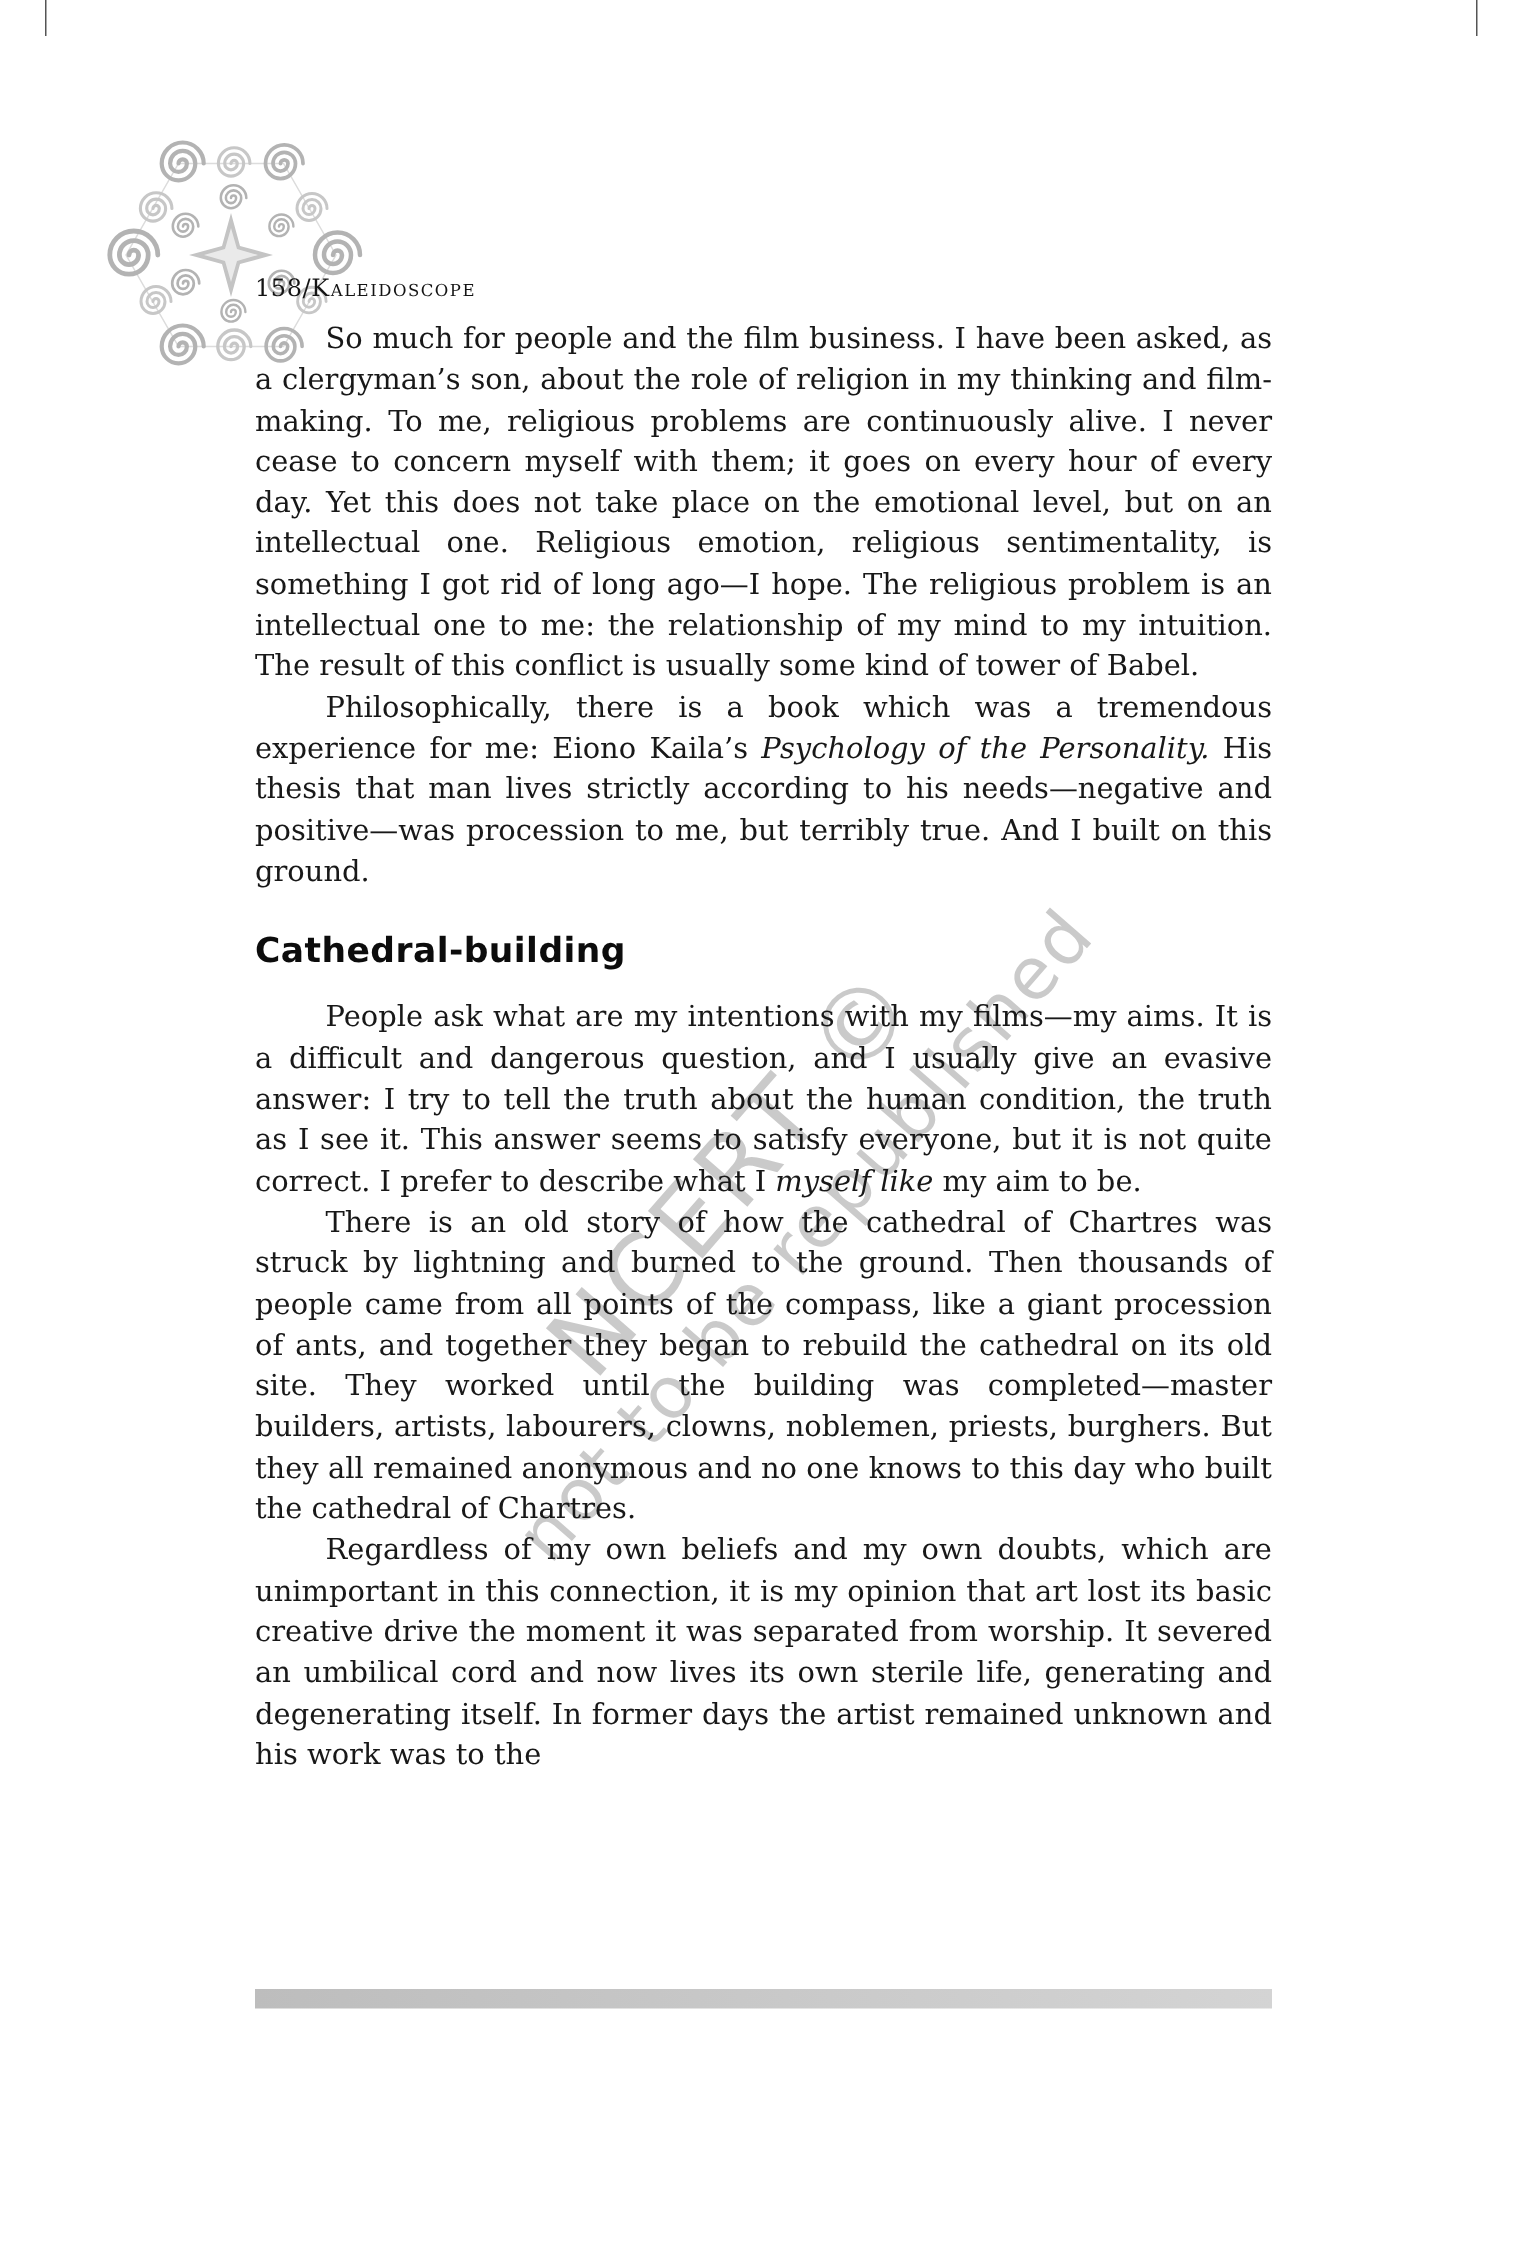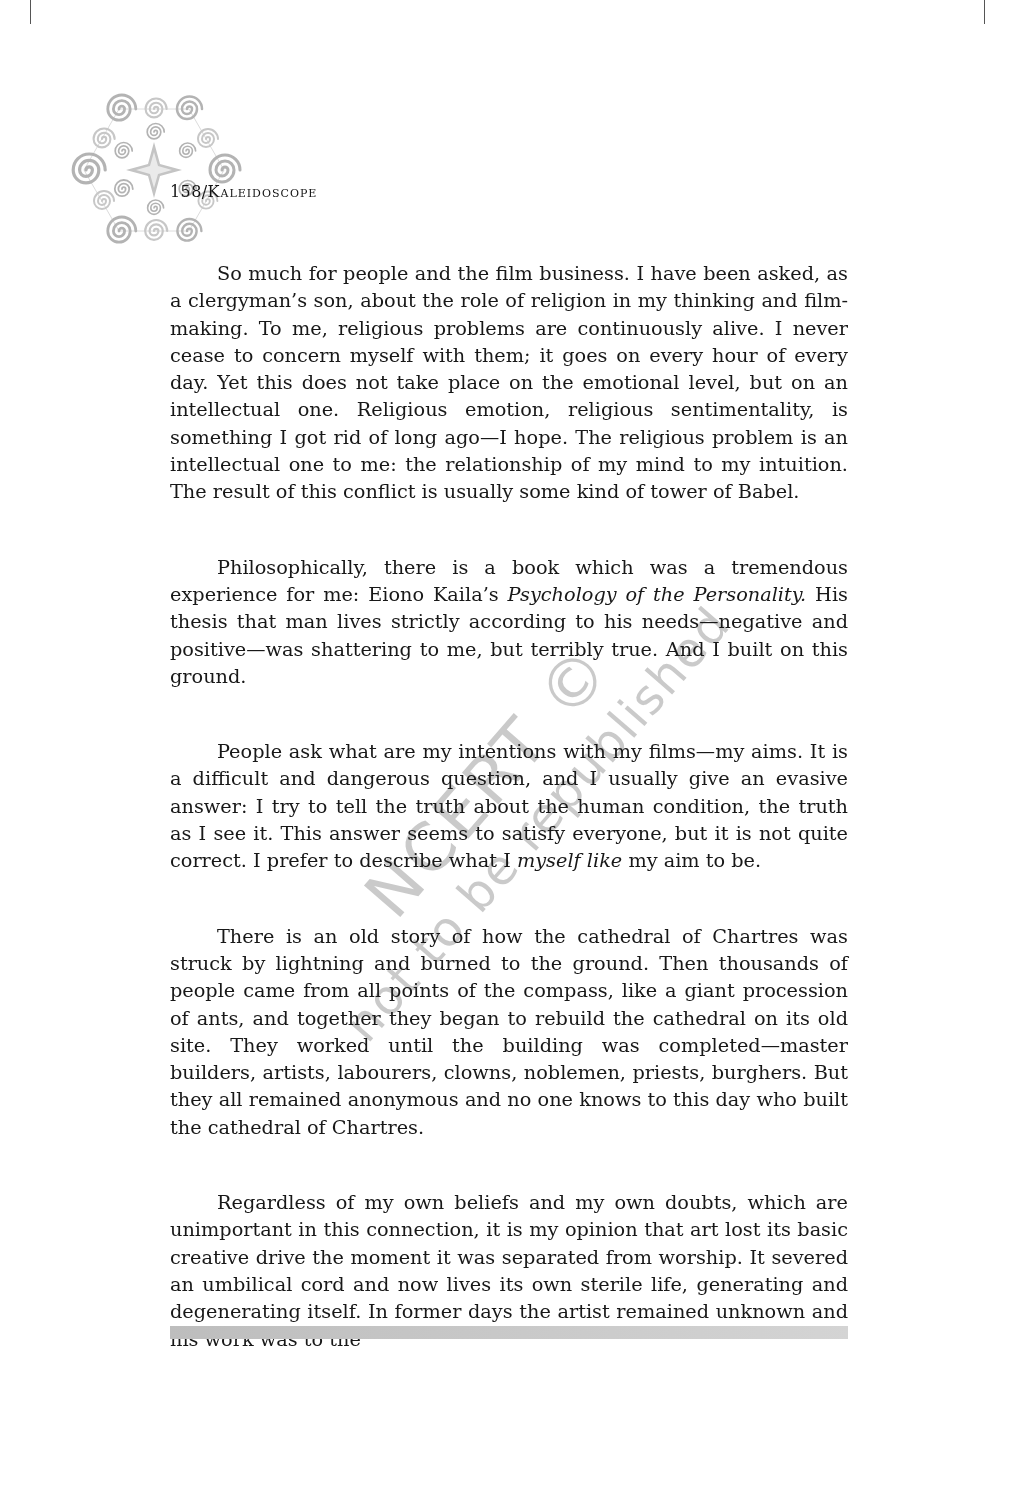--- a/index.html
+++ b/index.html
@@ -76,21 +76,21 @@
     position: absolute;
     left: 170px;
     top: 212px;
     width: 678px;
     z-index: 2;
     font-size: 19.3px;
     line-height: 27.3px;
     color: #181818;
     text-align: justify;
   }
-  .para { text-indent: 47px; margin-top: 48px; }
+  .para { text-indent: 47px; }
   .para em { }
   .section-heading {
     font-family: "DejaVu Sans", sans-serif;
     font-size: 23px;
     font-weight: bold;
     letter-spacing: 0.3px;
     color: #0c0c0c;
     margin: 27px 0 16px 0;
     text-align: left;
   }
@@ -165,21 +165,22 @@
     <span class="pgnum">158/</span><span class="booktitle">Kaleidoscope</span>
   </div>
 
   <div class="watermark">
     <div class="wm-line1">NCERT ©</div>
     <div class="wm-line2">not to be republished</div>
   </div>
 
   <div class="article">
       <p class="para"><span>So much for people and the film business. I have been asked, as a clergyman’s son, about the role of religion in my thinking and film-making. To me, religious problems are continuously alive. I never cease to concern myself with them; it goes on every hour of every day. Yet this does not take place on the emotional level, but on an intellectual one. Religious emotion, religious sentimentality, is something I got rid of long ago—I hope. The religious problem is an intellectual one to me: the relationship of my mind to my intuition. The result of this conflict is usually some kind of tower of Babel.</span></p>
-      <p class="para"><span>Philosophically, there is a book which was a tremendous experience for me: Eiono Kaila’s </span><em>Psychology of the Personality.</em><span> His thesis that man lives strictly according to his needs—negative and positive—was shattering to me, but terribly true. And I built on this ground.</span></p>
+      <p class="para"><span>Philosophically, there is a book which was a tremendous experience for me: Eiono Kaila’s </span><em>Psychology of the Personality.</em><span> His thesis that man lives strictly according to his needs—negative and positive—was procession to me, but terribly true. And I built on this ground.</span></p>
+      <h2 class="section-heading">Cathedral-building</h2>
       <p class="para"><span>People ask what are my intentions with my films—my aims. It is a difficult and dangerous question, and I usually give an evasive answer: I try to tell the truth about the human condition, the truth as I see it. This answer seems to satisfy everyone, but it is not quite correct. I prefer to describe what I </span><em>myself like</em><span> my aim to be.</span></p>
       <p class="para"><span>There is an old story of how the cathedral of Chartres was struck by lightning and burned to the ground. Then thousands of people came from all points of the compass, like a giant procession of ants, and together they began to rebuild the cathedral on its old site. They worked until the building was completed—master builders, artists, labourers, clowns, noblemen, priests, burghers. But they all remained anonymous and no one knows to this day who built the cathedral of Chartres.</span></p>
       <p class="para"><span>Regardless of my own beliefs and my own doubts, which are unimportant in this connection, it is my opinion that art lost its basic creative drive the moment it was separated from worship. It severed an umbilical cord and now lives its own sterile life, generating and degenerating itself. In former days the artist remained unknown and his work was to the</span></p>
     </div>
 
   <div class="divider-bar"></div>
 
 
 </div>
 

